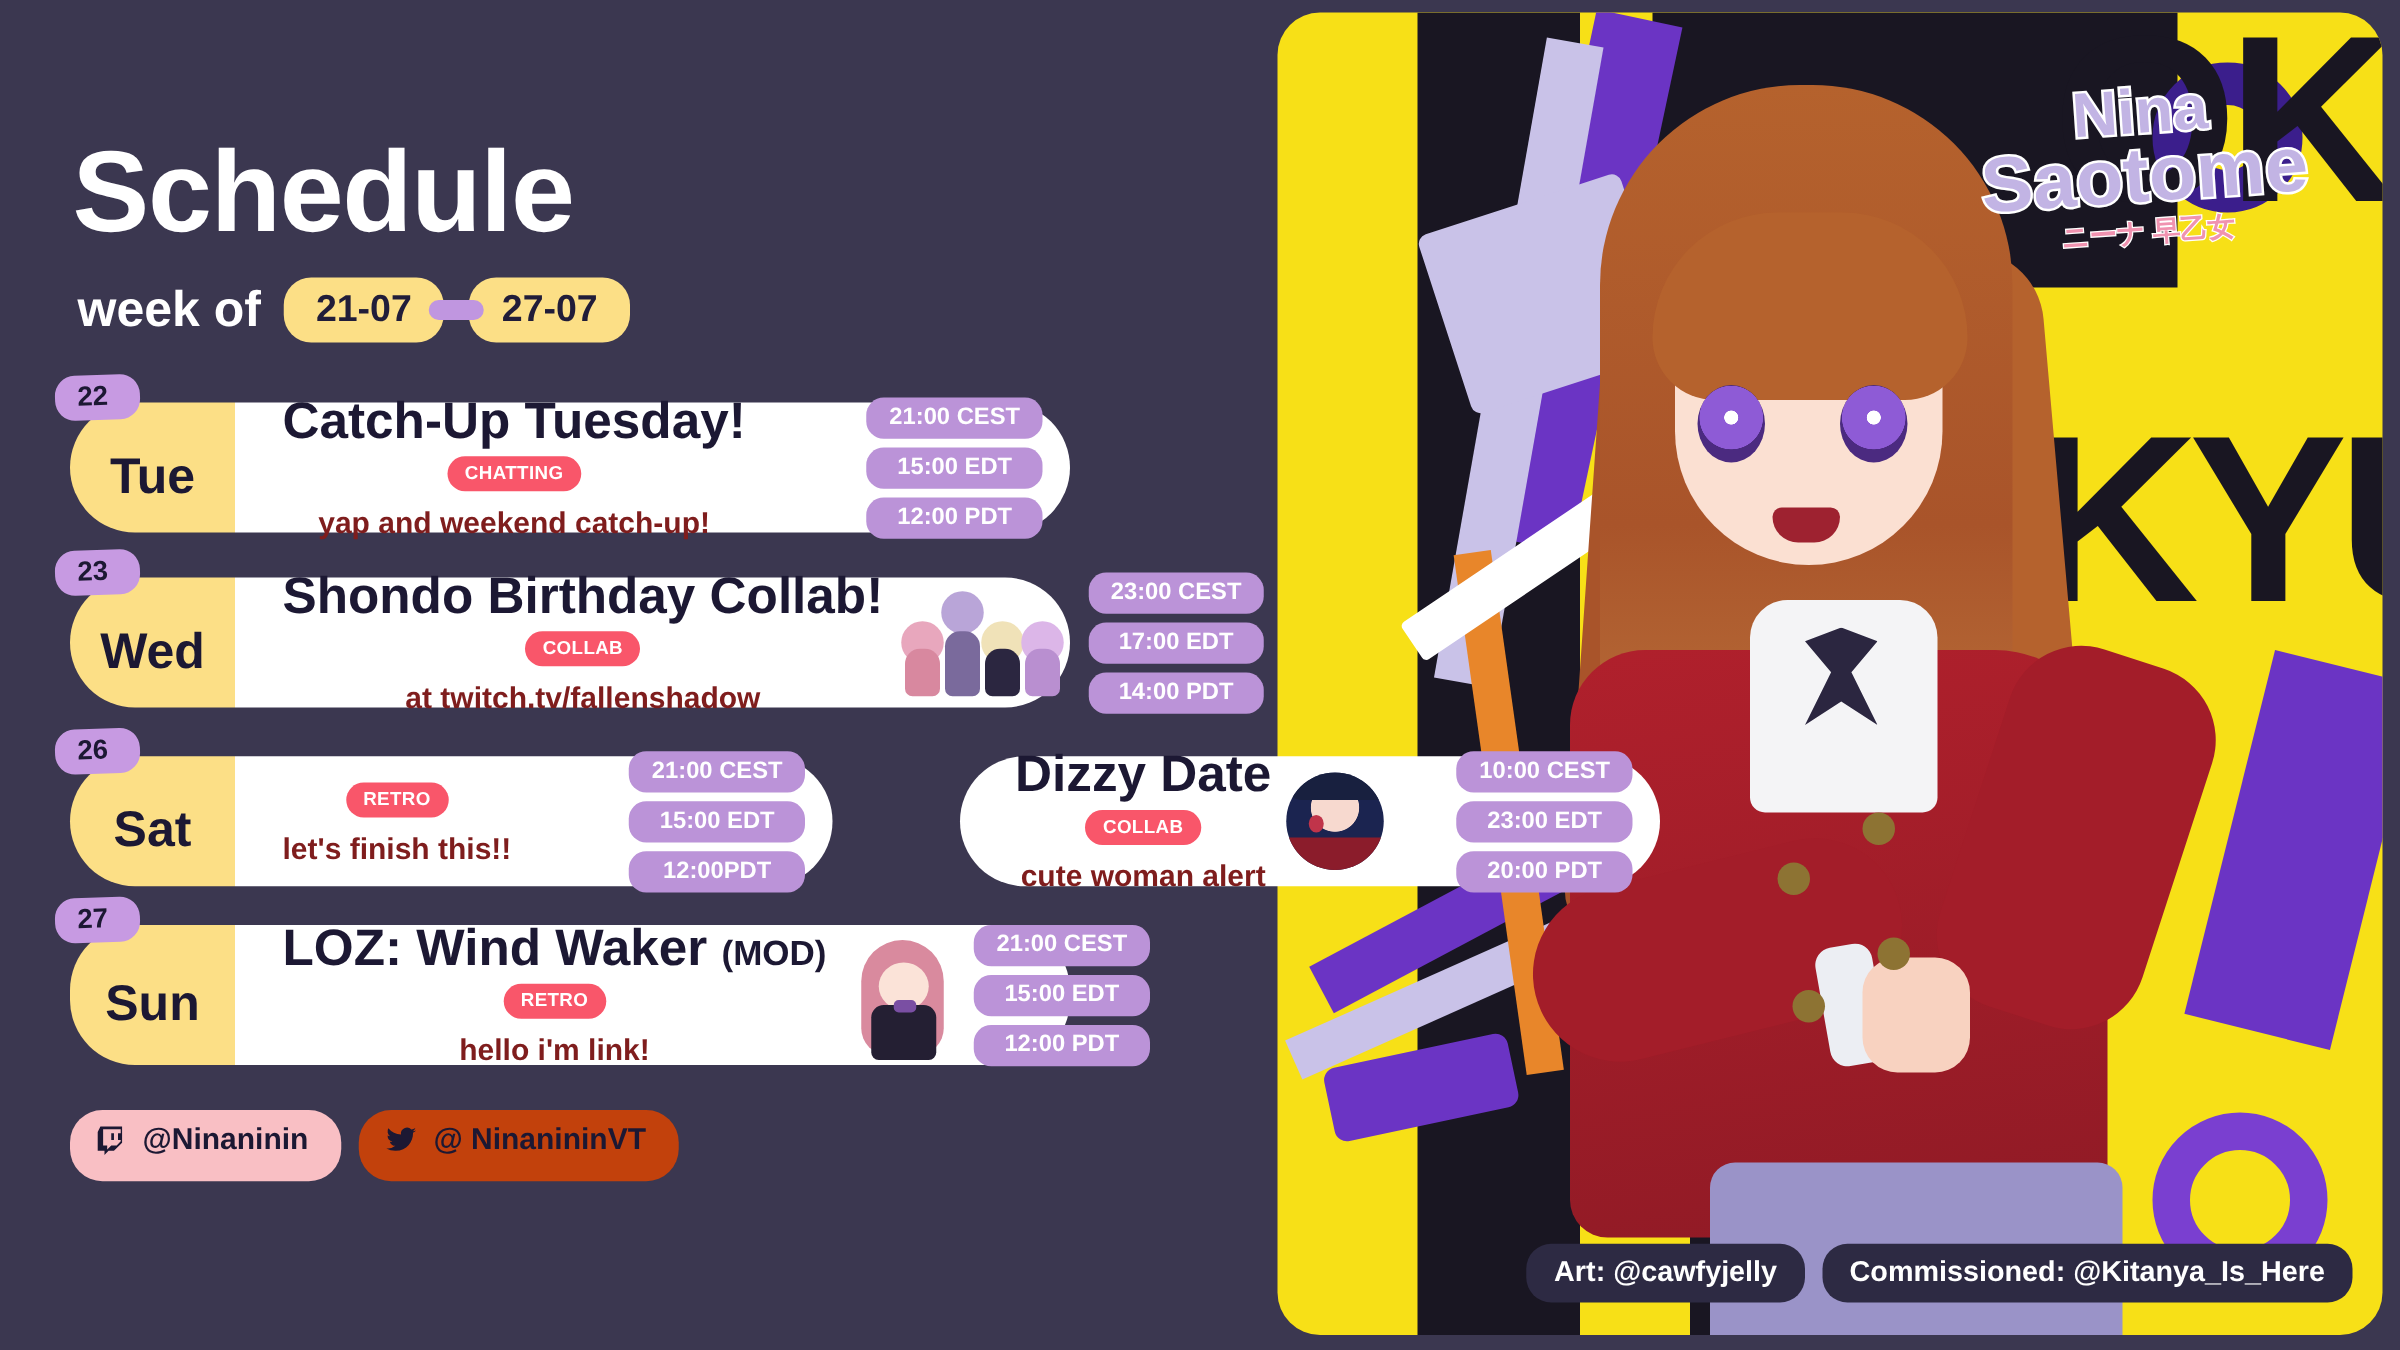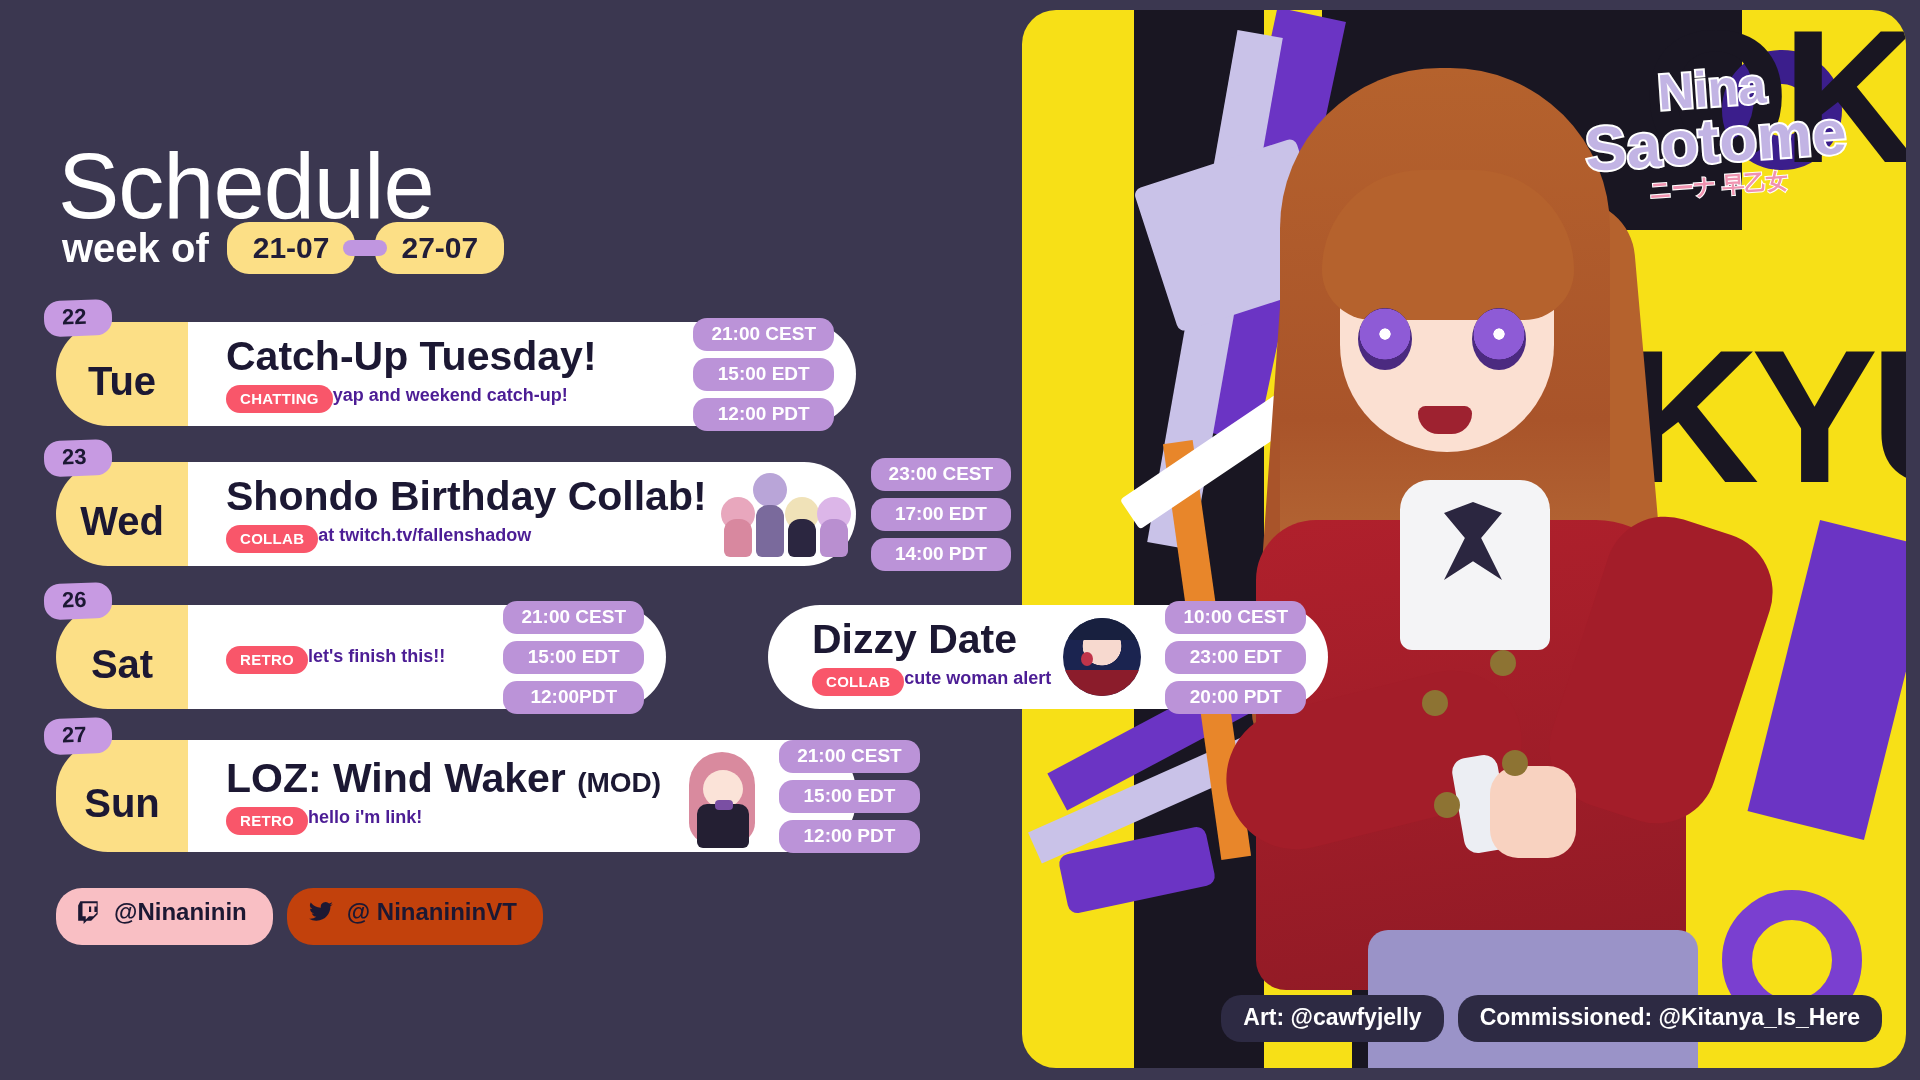--- a/index.html
+++ b/index.html
@@ -9,22 +9,22 @@
     font-family: "Liberation Sans", sans-serif;
     overflow: hidden;
   }
   .stage { position: relative; width: 1920px; height: 1080px; background: #3b3750; }
 
   
   .left { position: absolute; left: 0; top: 0; width: 1060px; height: 1080px; }
 
   .title {
     position: absolute; left: 58px; top: 108px;
-    font-size: 92px; font-weight: normal; color: #ffffff;
-    letter-spacing: -1px; line-height: 1; margin-top: 32px;
+    font-size: 92px; font-weight: bold; color: #ffffff;
+    letter-spacing: -1px; line-height: 1;
   }
   .weekrow {
     position: absolute; left: 62px; top: 222px;
     display: flex; align-items: center; gap: 0px;
   }
   .weeklabel { font-size: 40px; font-weight: bold; color: #ffffff; margin-right: 18px; }
   .datepill {
     background: #fcdf86; color: #211d39;
     font-size: 30px; font-weight: bold;
     padding: 9px 26px; border-radius: 22px;
@@ -53,28 +53,28 @@
     display: flex; align-items: center;
     padding: 0 22px 0 38px; position: relative;
   }
   .card.standalone { border-radius: 52px; padding-left: 44px; }
   .cardtext { flex: 0 0 auto; }
   .ctitle {
     font-size: 41px; font-weight: bold; color: #1c1833;
     line-height: 1.05; white-space: nowrap;
   }
   .ctitle .sub { font-size: 28px; font-weight: bold; }
-  .csubrow { display: flex; margin-top: 6px; }
+  .csubrow { display: flex; align-items: center; gap: 12px; margin-top: 6px; flex-direction: column; }
   .tag {
     background: #f9566a; color: #ffffff;
     font-size: 15px; font-weight: bold;
     padding: 5px 14px 6px; border-radius: 14px;
     letter-spacing: 0.3px; white-space: nowrap;
   }
-  .cdesc { font-size: 18px; font-weight: bold; color: #4c1d95; white-space: nowrap; }
+  .cdesc { font-size: 24px; font-weight: bold; color: #7f1d1d; white-space: nowrap; }
 
   .times { display: flex; flex-direction: column; gap: 7px; margin-left: auto; }
   .timepill {
     background: #bb93d8; color: #ffffff;
     font-size: 19px; font-weight: bold;
     padding: 5px 18px 6px; border-radius: 14px;
     text-align: center; white-space: nowrap;
   }
 
   

